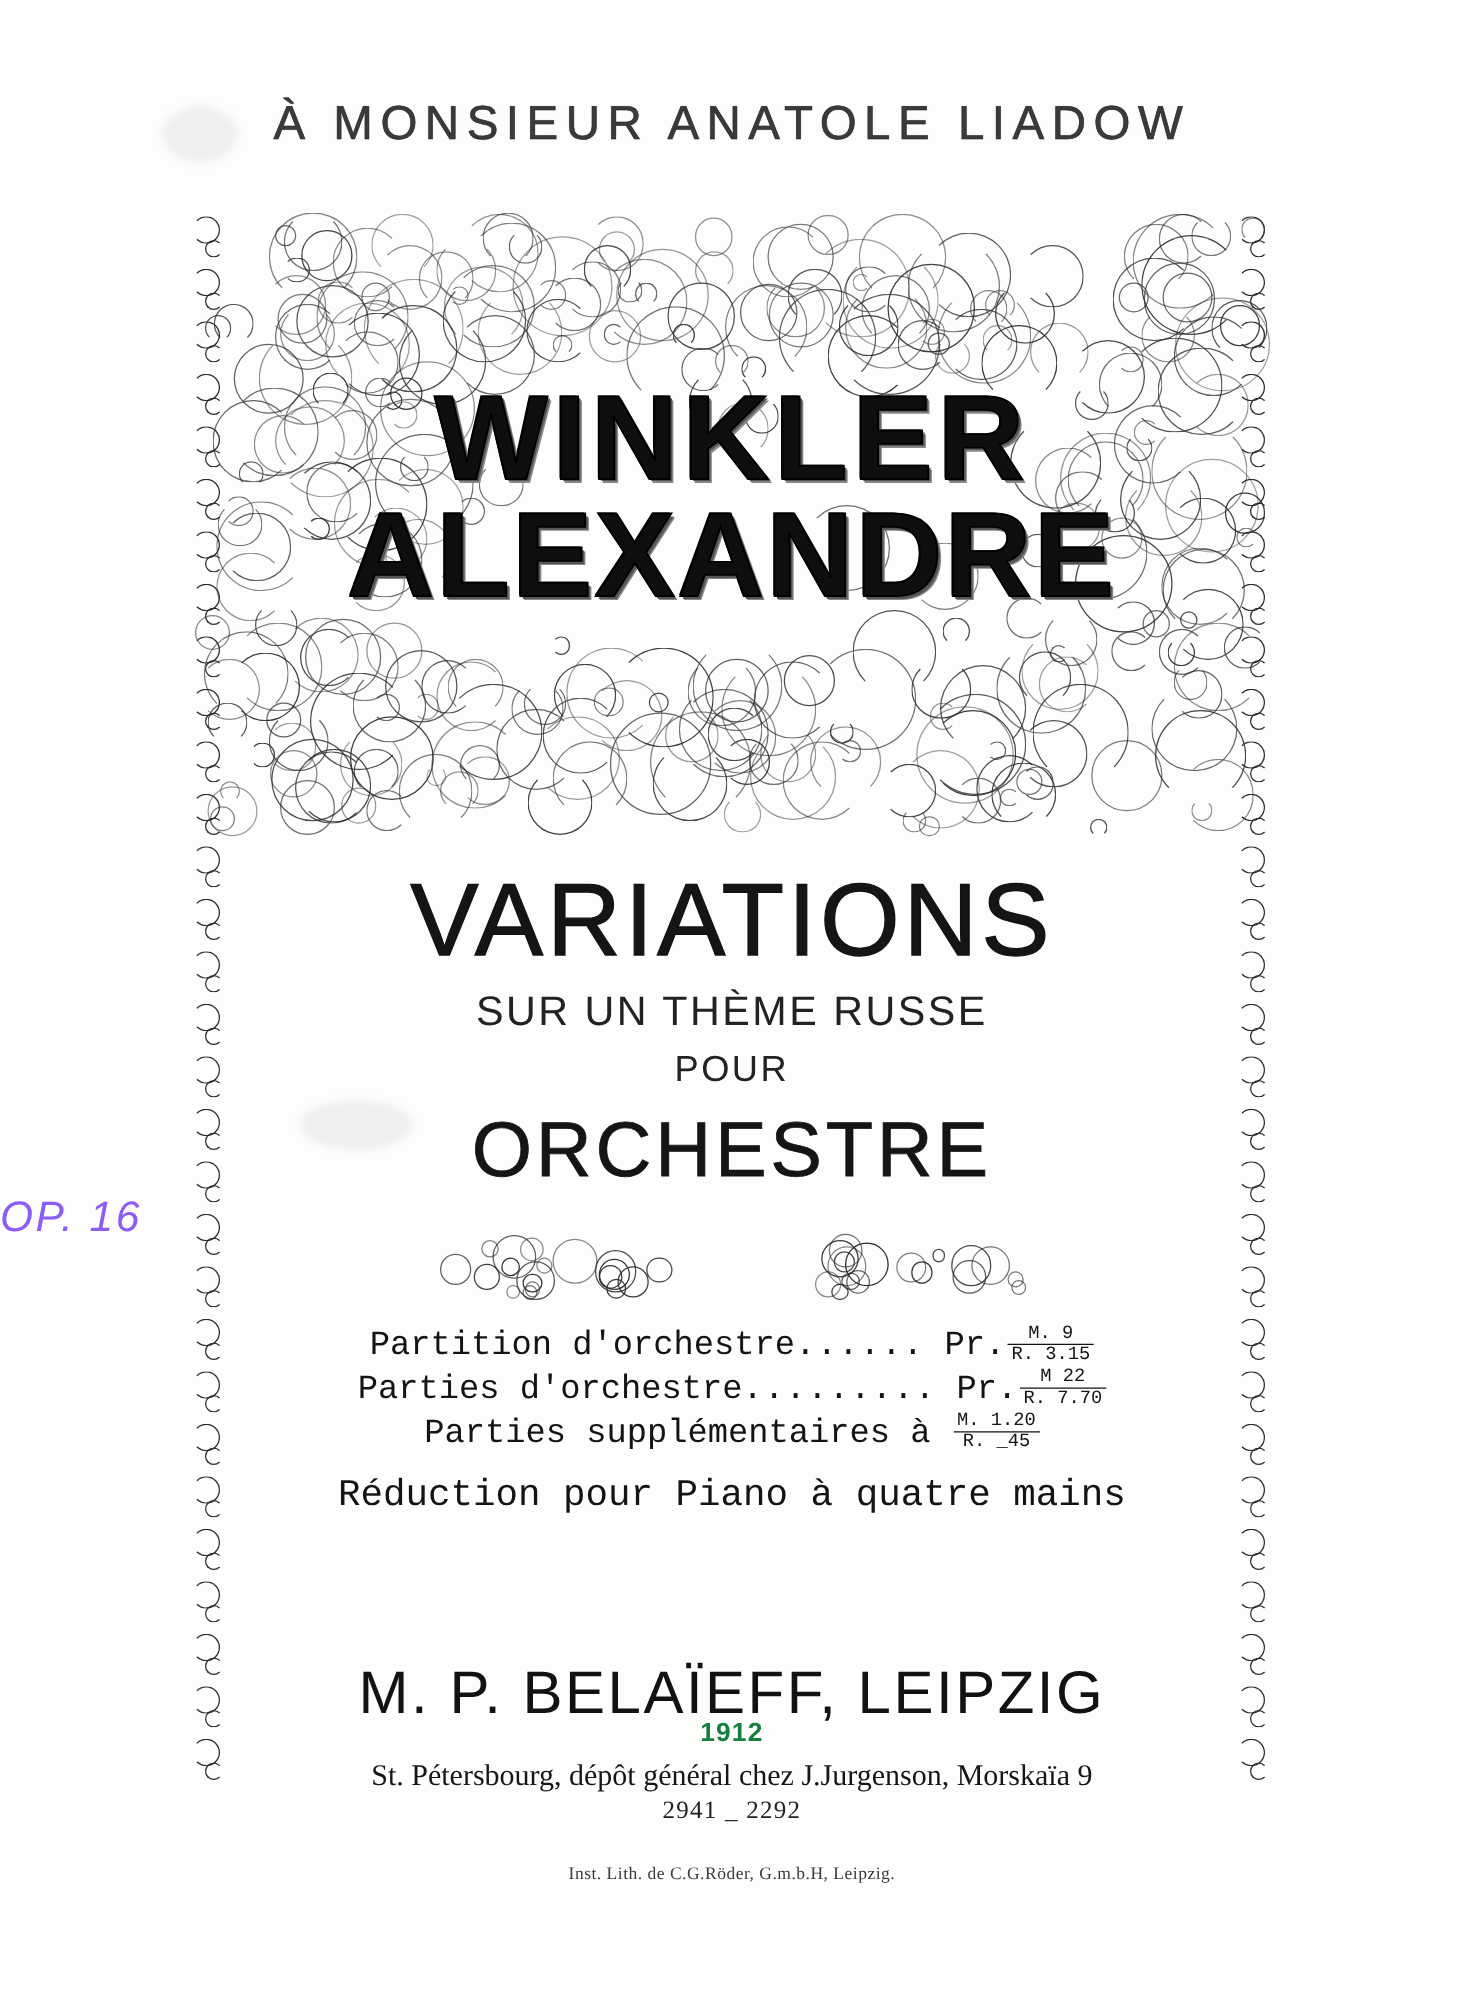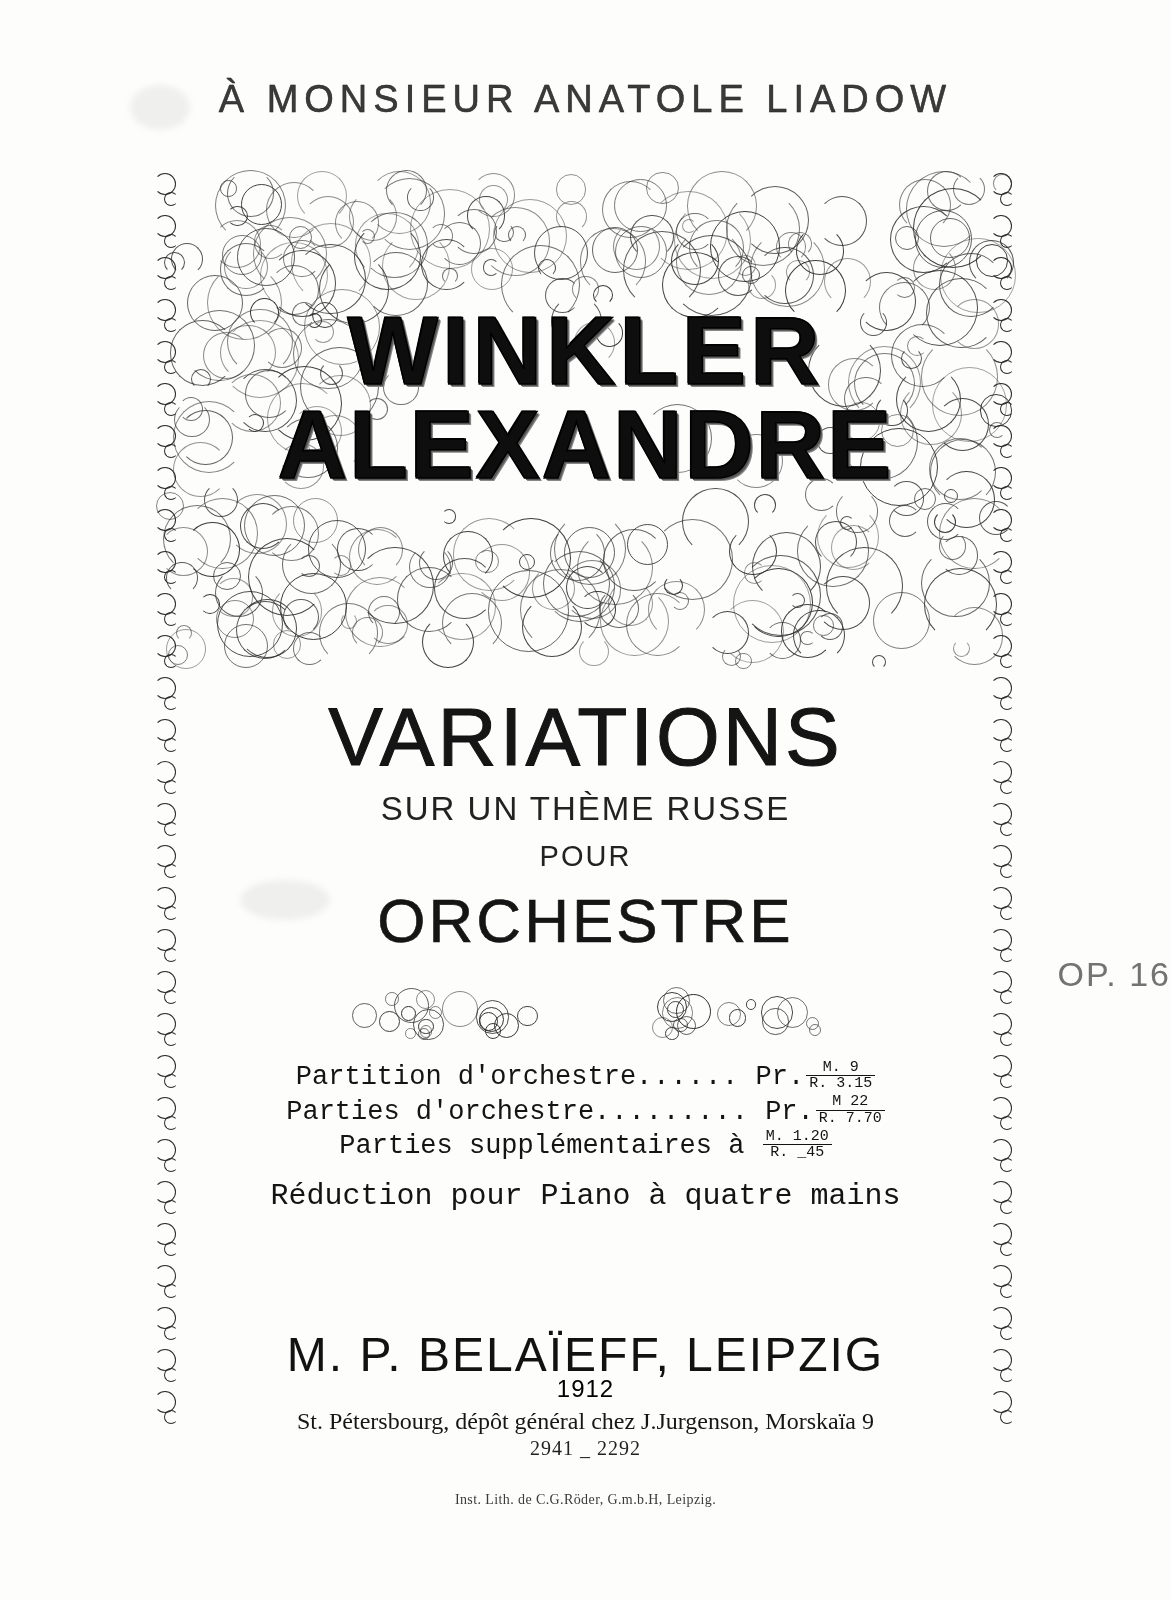--- a/index.html
+++ b/index.html
@@ -170,25 +170,26 @@
     font-size: 62px;
     letter-spacing: 3px;
     color: #151515;
     -webkit-text-stroke: 0.6px #111;
   }
   .opus {
     position: absolute;
     top: 955px;
     left: 0;
     width: 100%;
-    text-align: right;
+    text-align: left;
     font-family: "Liberation Sans", sans-serif;
     font-size: 34px;
     letter-spacing: 2px;
-    color: #737373;
+    color: #8b5cf6;
+    font-style: italic;
   }
 
   
   .mini-orn {
     position: absolute;
     top: 985px;
     left: 50%;
     transform: translateX(-50%);
     width: 470px;
     height: 54px;
@@ -267,23 +268,24 @@
     letter-spacing: 2px;
     color: #121212;
   }
   .year {
     position: absolute;
     top: 1375px;
     left: 0;
     width: 100%;
     text-align: center;
     font-family: "Liberation Sans", sans-serif;
-    font-size: 24px;
+    font-size: 21px;
     letter-spacing: 1px;
-    color: #000000;
+    color: #15803d;
+    font-weight: bold;
   }
   .depot {
     position: absolute;
     top: 1408px;
     left: 0;
     width: 100%;
     text-align: center;
     font-size: 24px;
     color: #161616;
   }

